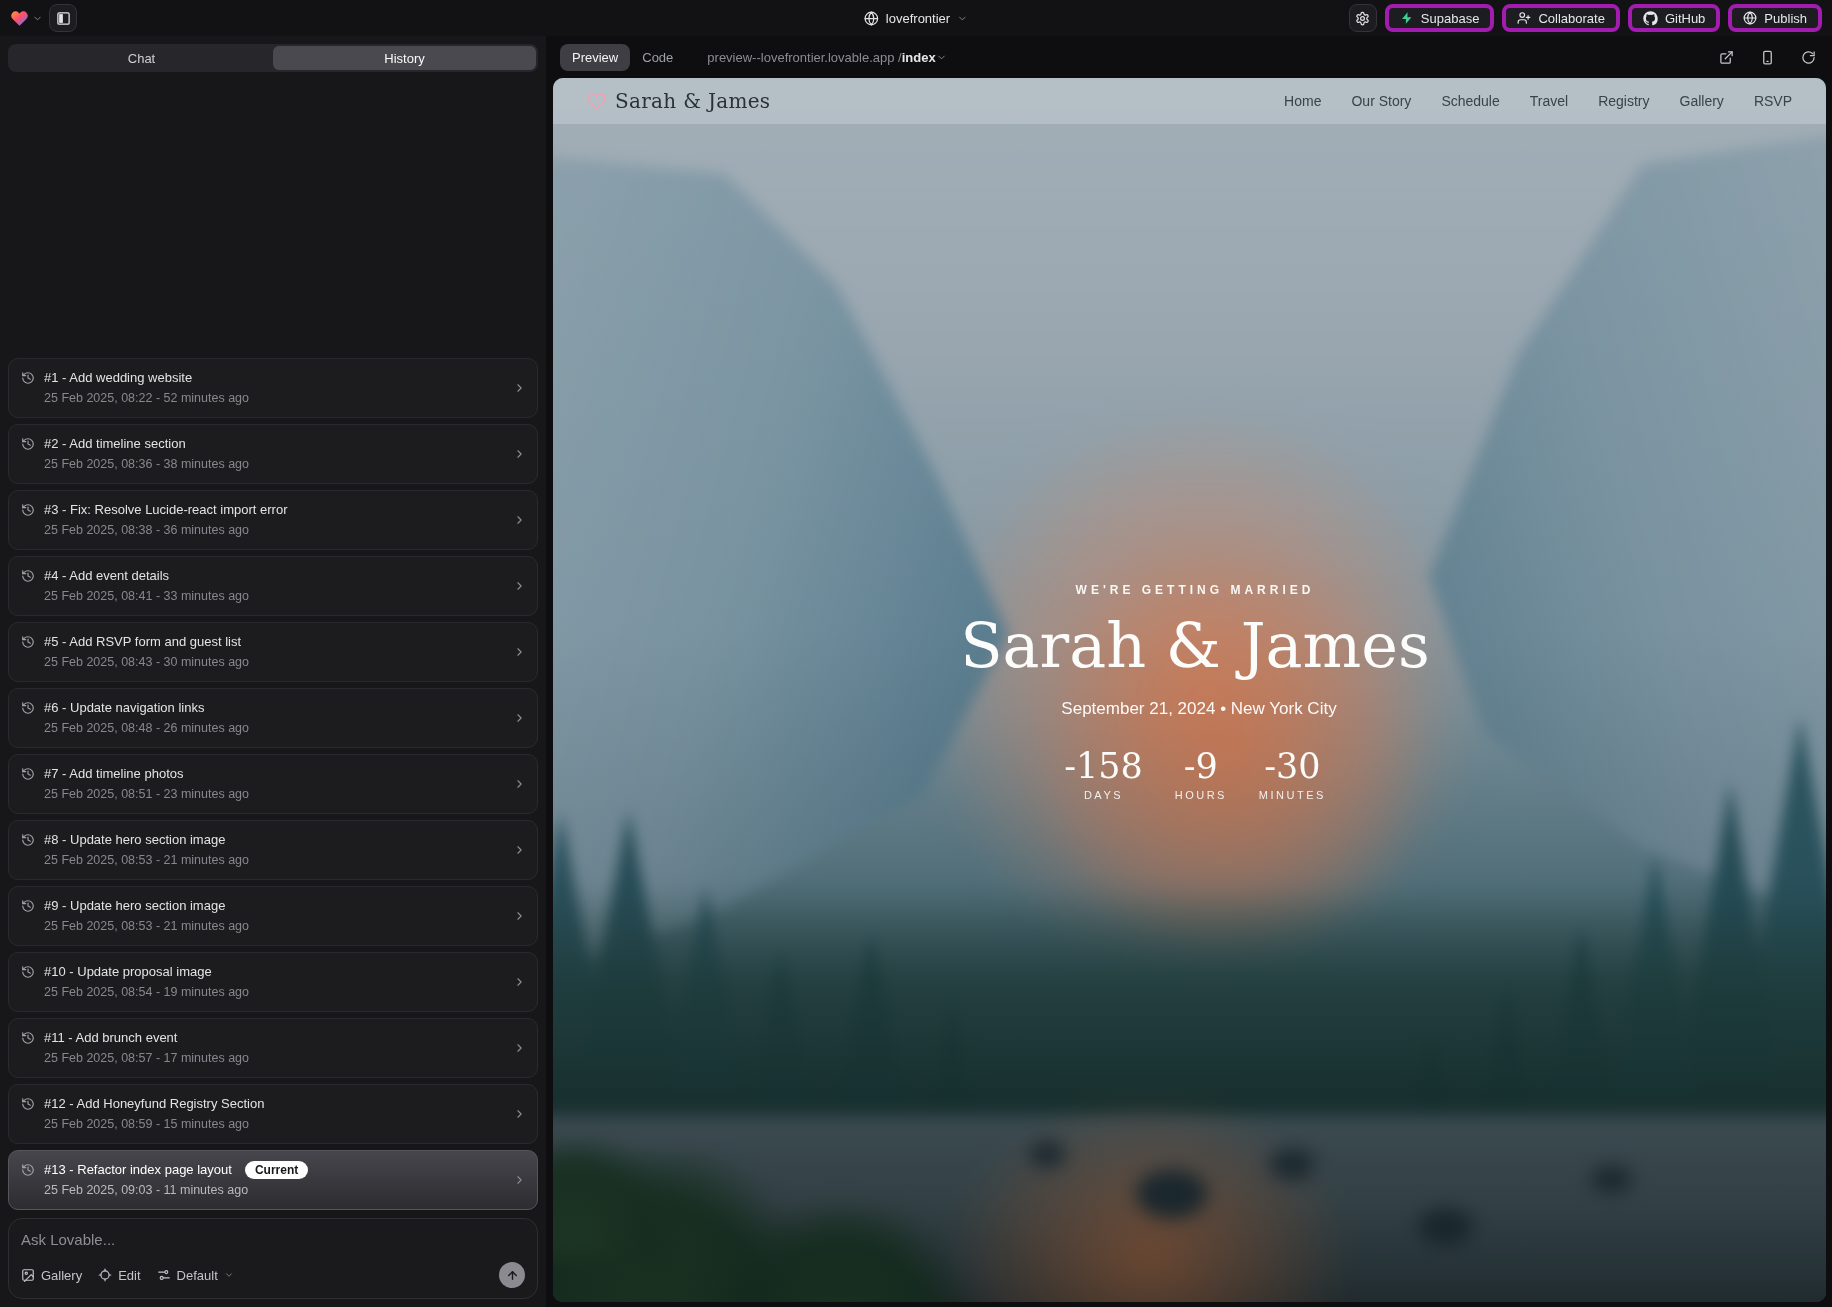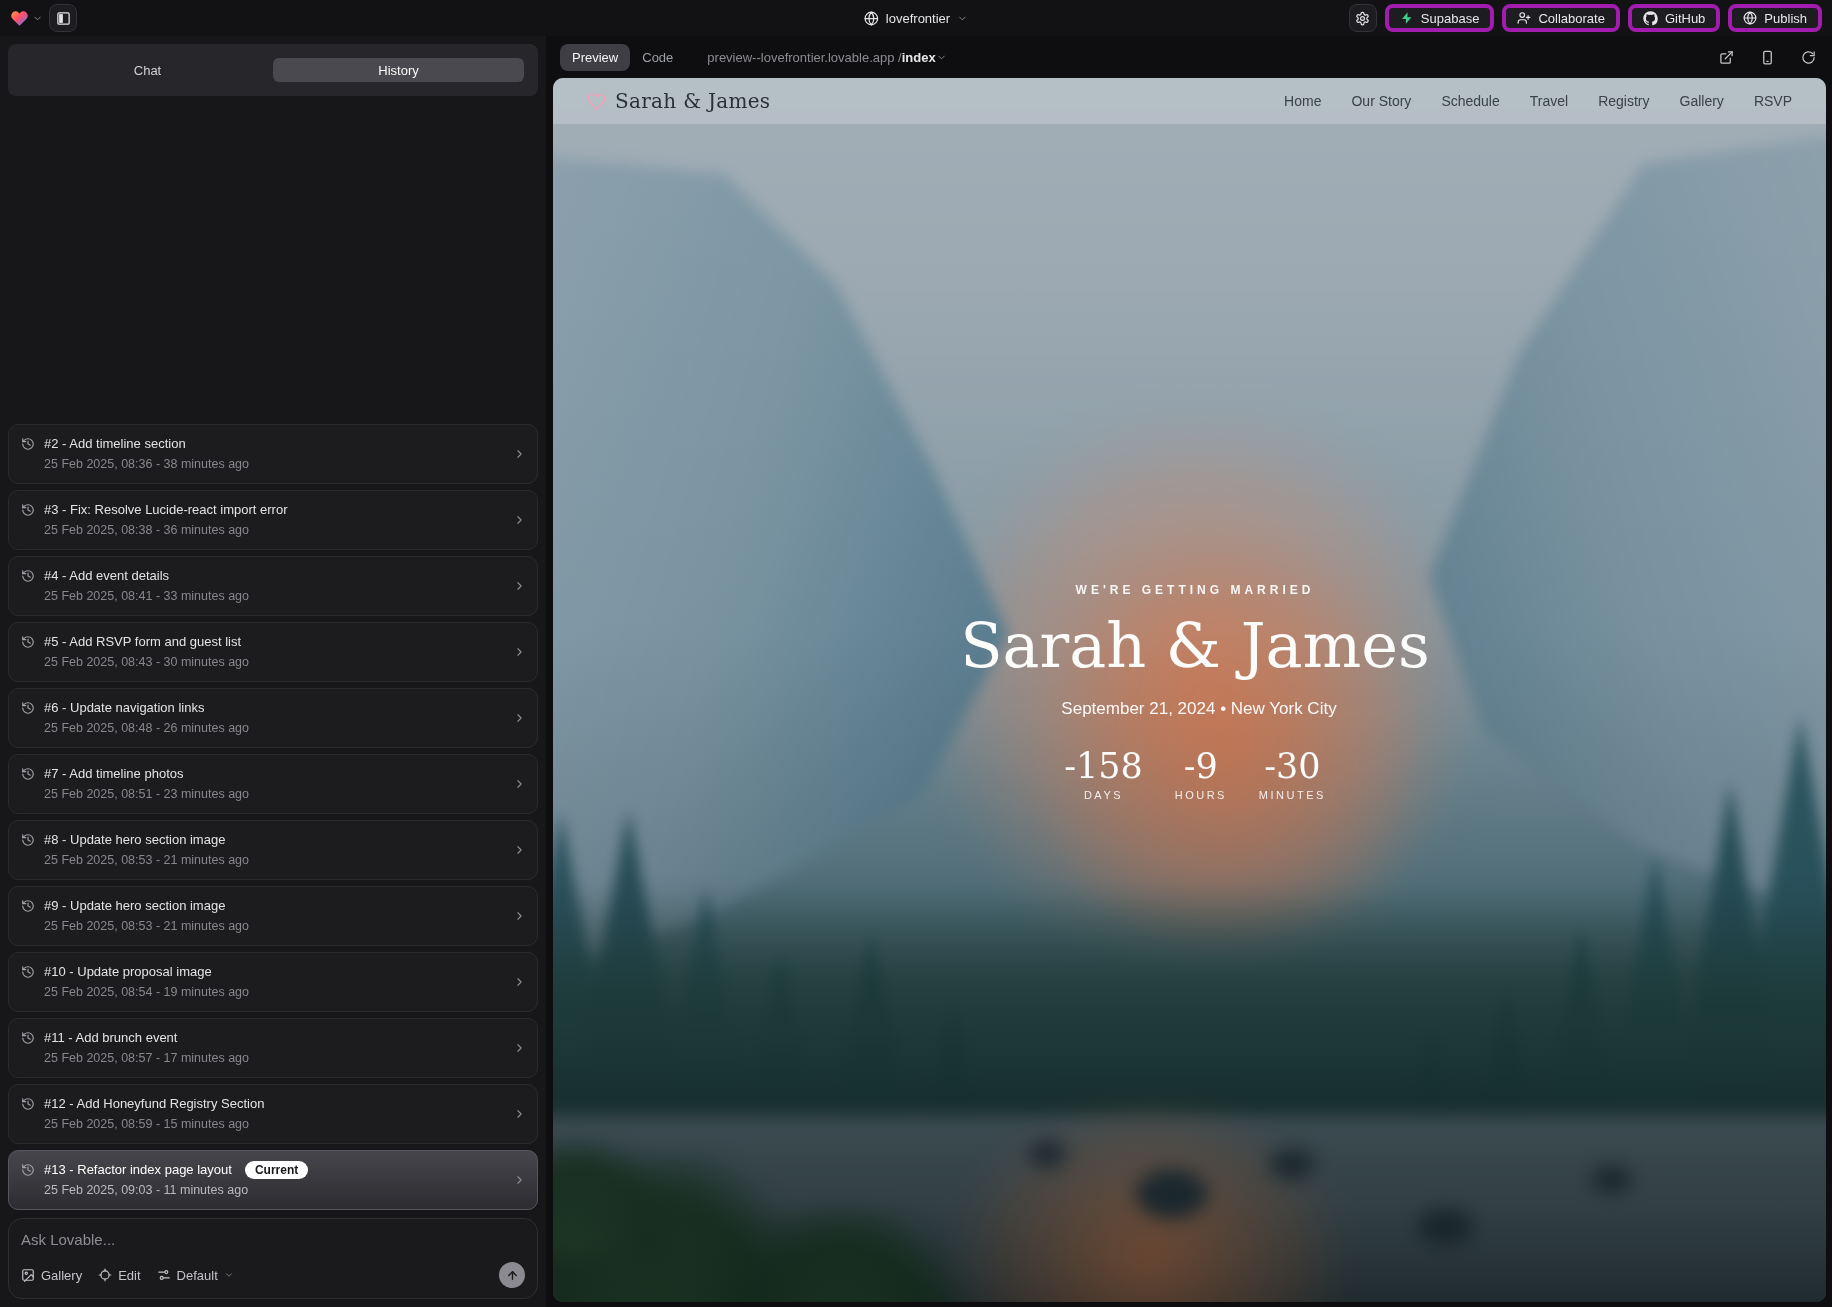--- a/index.html
+++ b/index.html
@@ -28,21 +28,21 @@
   .bar-btn {
     height:28px; padding:0 11px; border-radius:8px; display:flex; align-items:center; gap:7px;
     background:#1d1d21; border:4px solid #a21caf; font-size:13px; color:#e7e7ea; cursor:pointer; white-space:nowrap;
   }
 
   
   .main { display:flex; height:1271px; }
 
   
   .left-panel { width:546px; min-width:546px; background:#17171a; display:flex; flex-direction:column; padding:8px; }
-  .seg-tabs { display:flex; background:#27272b; border-radius:8px; padding:14px; }
+  .seg-tabs { display:flex; background:#27272b; border-radius:8px; padding:2px; }
   .seg { flex:1; height:24px; display:flex; align-items:center; justify-content:center; font-size:13px; color:#cfcfd4; border-radius:6px; cursor:pointer; }
   .seg.active { background:#49494f; color:#fafafa; }
 
   .history-list { margin-top:auto; display:flex; flex-direction:column; gap:6px; }
   .h-item {
     position:relative; background:#1c1c1f; border:1px solid #2a2a2e; border-radius:10px;
     padding:10px 34px 10px 12px; cursor:pointer;
   }
   .h-item .row1 { display:flex; align-items:center; gap:9px; }
   .h-item .h-icon { color:#a2a2a8; flex:0 0 auto; }
@@ -220,20 +220,39 @@
 
 <div class="main">
 
   <div class="left-panel">
     <div class="seg-tabs">
       <div class="seg">Chat</div>
       <div class="seg active">History</div>
     </div>
 
     <div class="history-list">
+  <div class="h-item">
+    <div class="row1">
+      <span class="h-icon">
+        <svg class="ic" width="14" height="14" viewBox="0 0 24 24">
+                <path d="M3 12a9 9 0 1 0 9-9 9.75 9.75 0 0 0-6.74 2.74L3 8"></path>
+                <path d="M3 3v5h5"></path>
+                <path d="M12 7v5l4 2"></path>
+              </svg>
+      </span>
+      <span class="h-title">#1 - Add wedding website</span>
+
+    </div>
+    <div class="h-meta">25 Feb 2025, 08:22 - 52 minutes ago</div>
+    <span class="h-chev">
+      <svg class="ic" width="13" height="13" viewBox="0 0 24 24">
+              <polyline points="9 18 15 12 9 6"></polyline>
+            </svg>
+    </span>
+  </div>
 
   <div class="h-item">
     <div class="row1">
       <span class="h-icon">
         <svg class="ic" width="14" height="14" viewBox="0 0 24 24">
                 <path d="M3 12a9 9 0 1 0 9-9 9.75 9.75 0 0 0-6.74 2.74L3 8"></path>
                 <path d="M3 3v5h5"></path>
                 <path d="M12 7v5l4 2"></path>
               </svg>
       </span>

